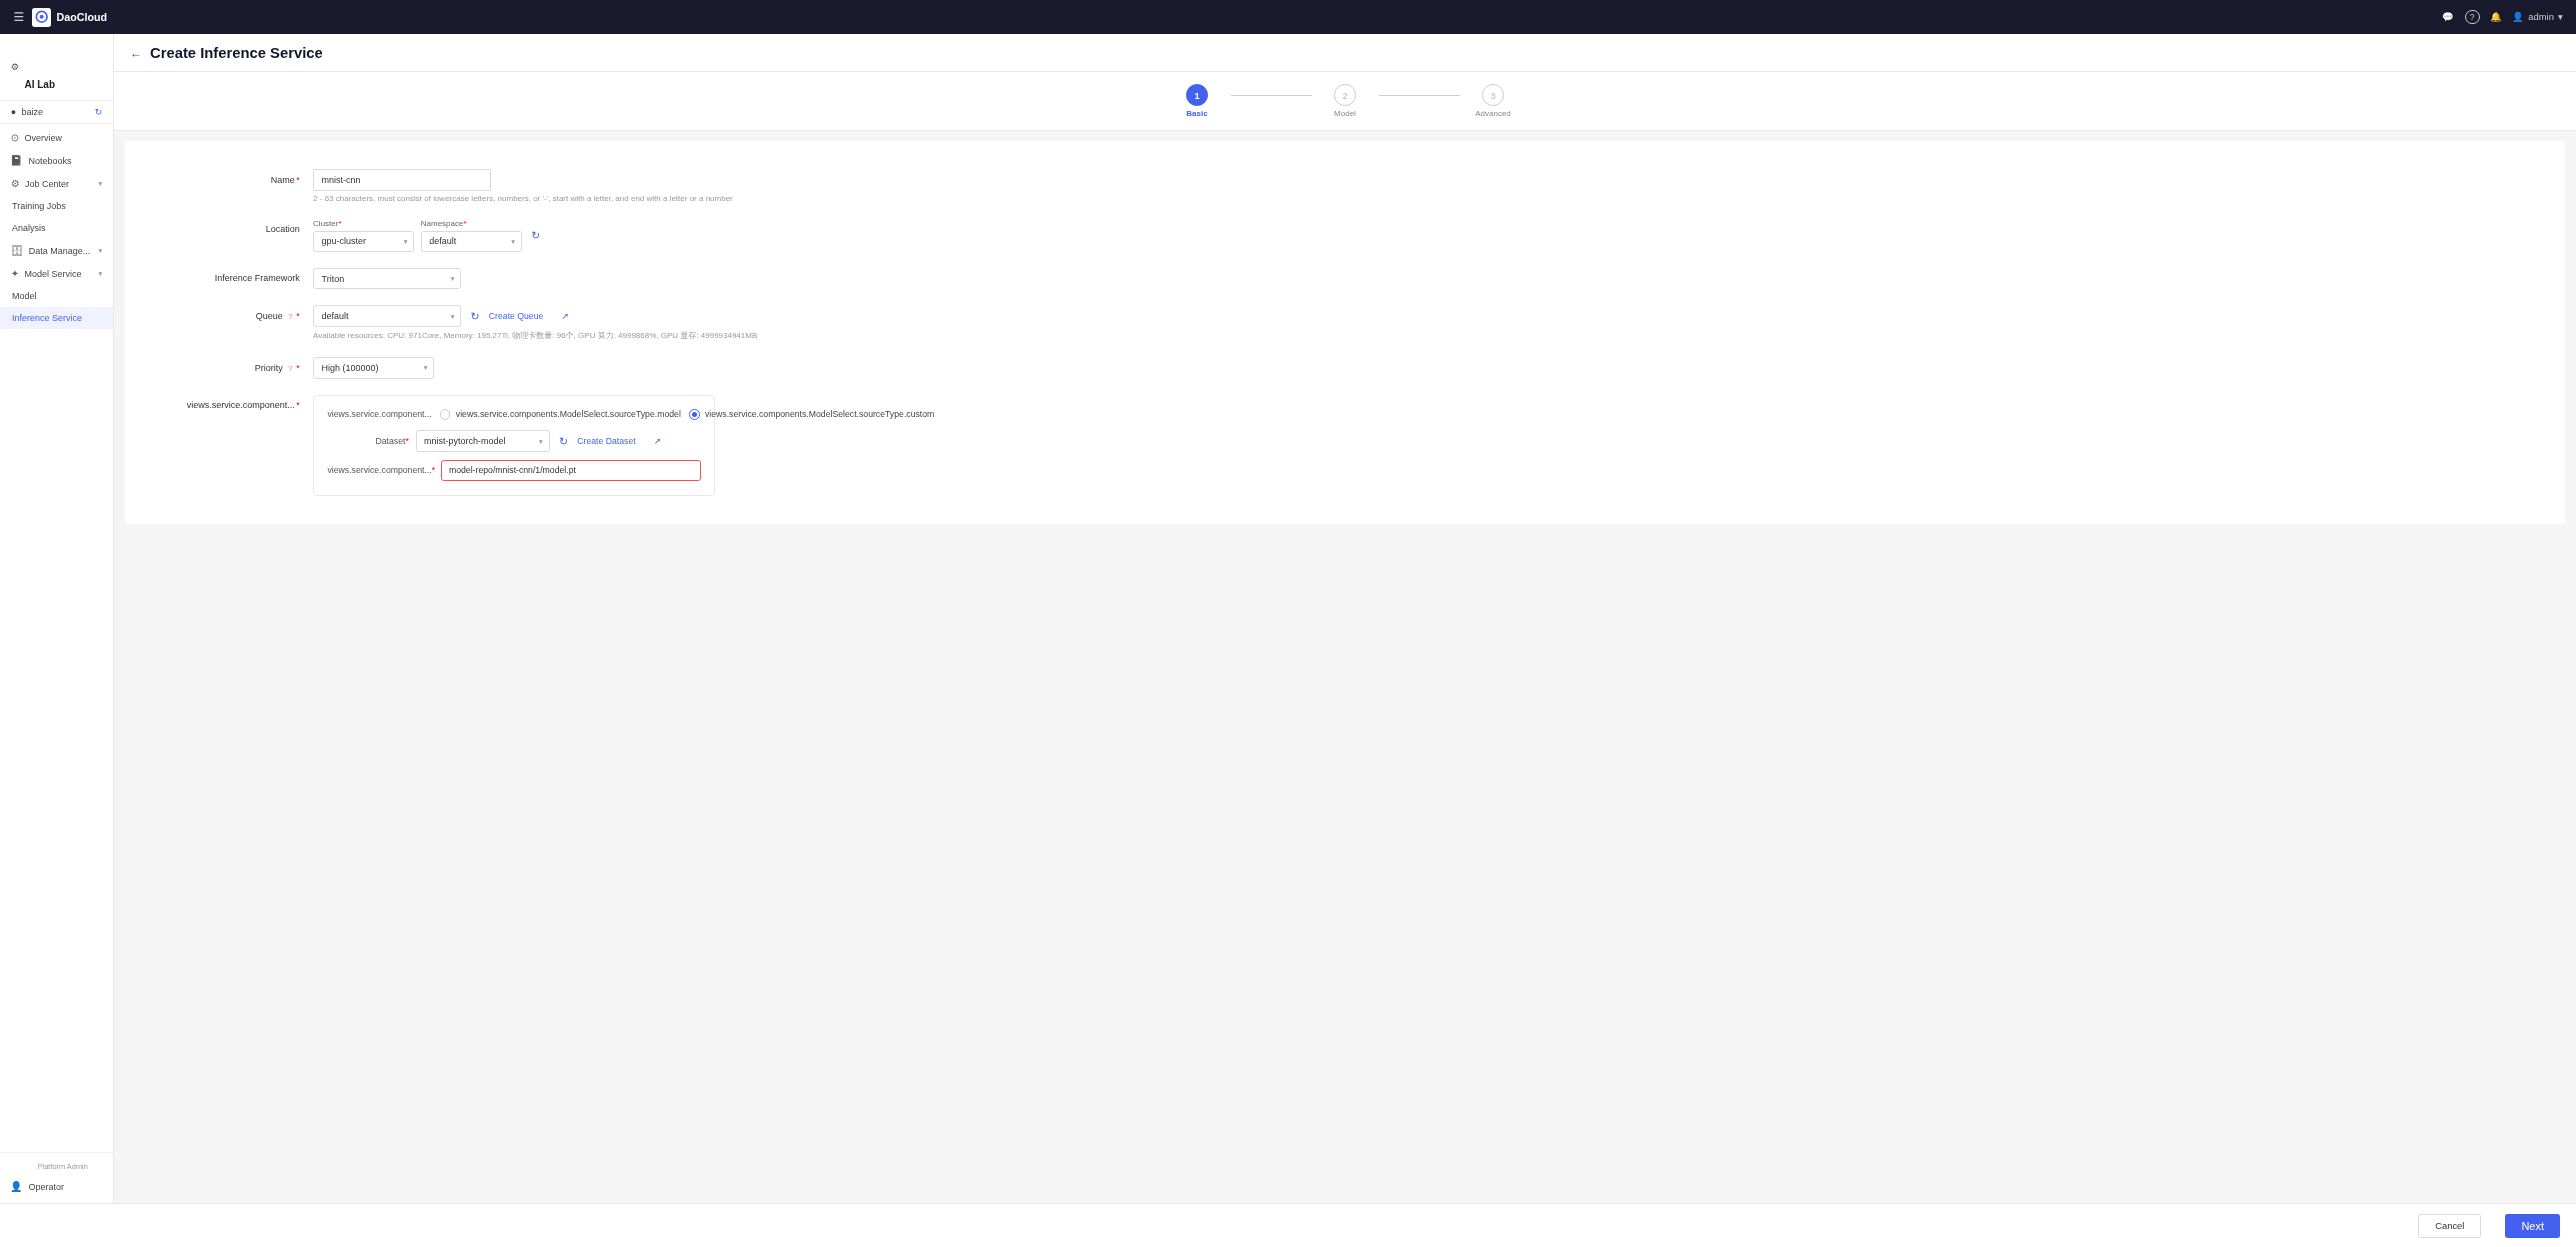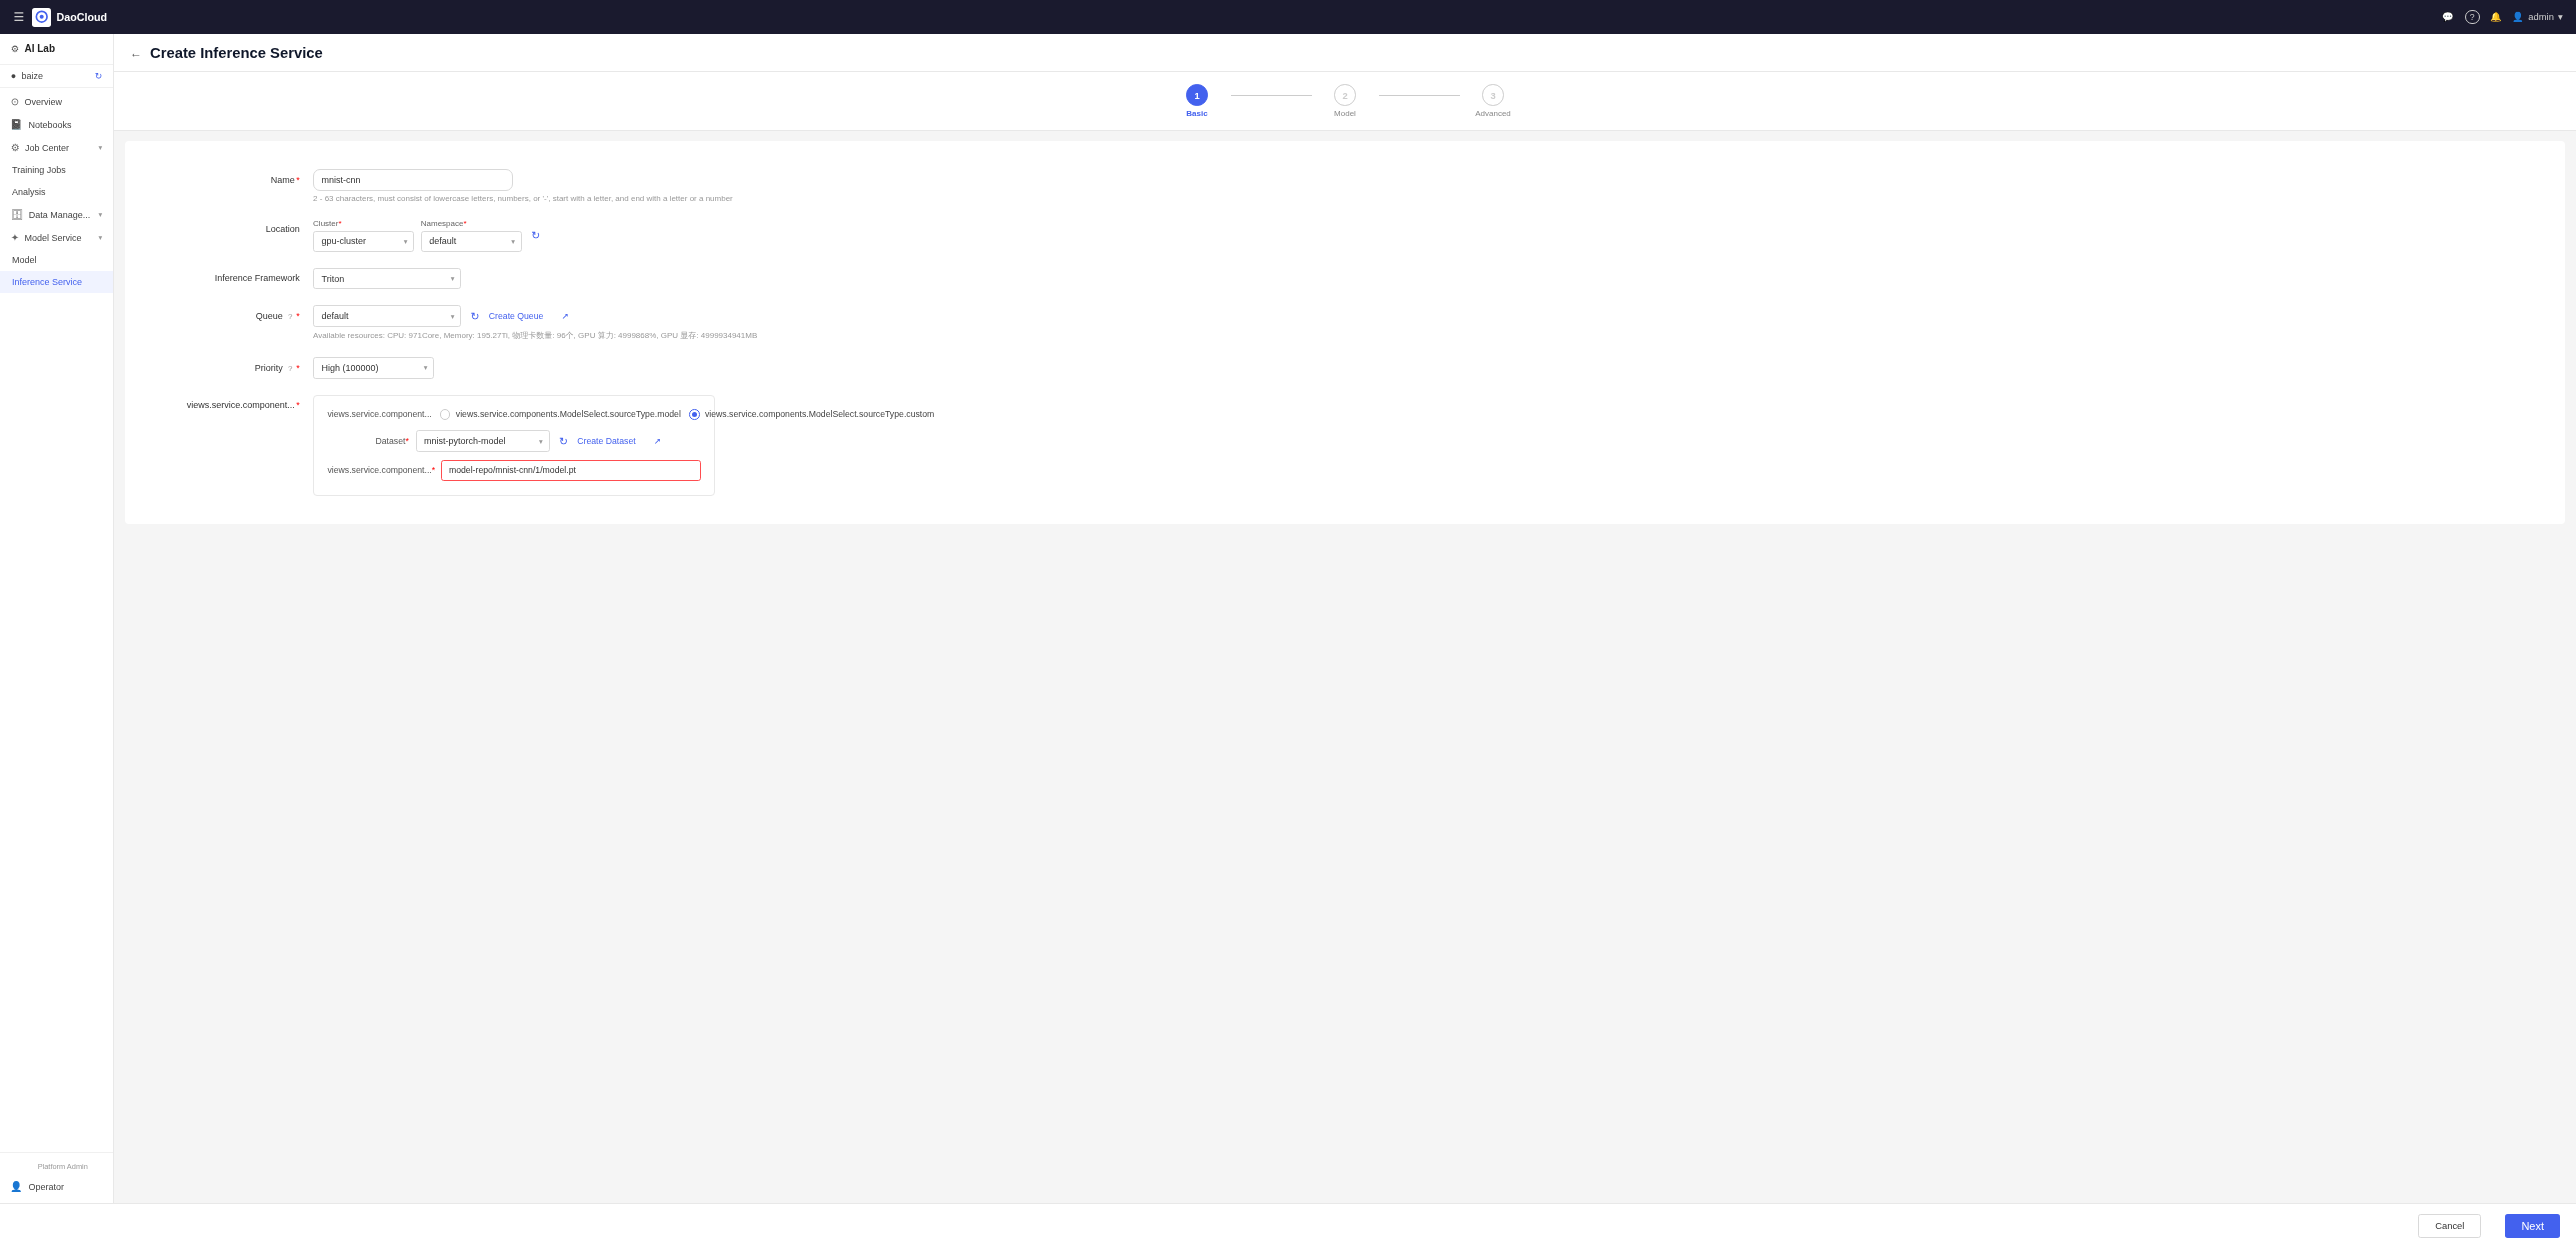--- a/index.html
+++ b/index.html
@@ -39,21 +39,21 @@
       overflow-y: auto;
     }
     .sidebar-header {
       padding: 9.4px 10.7px;
       display: flex;
       align-items: center;
       gap: 5.4px;
       border-bottom: 0.7px solid #f0f0f0;
     }
     .sidebar-header-icon { color: #555; }
-    .sidebar-header-title { font-size: 10px; font-weight: 600; color: #222; }
+    .sidebar-header-title { font-size: 10px; font-weight: 600; color: #222; margin-top: 36px; }
     .sidebar-section { padding: 2.7px 0; }
     .sidebar-item {
       display: flex;
       align-items: center;
       padding: 6px 10.7px;
       cursor: pointer;
       color: #444;
       gap: 5.4px;
       font-size: 9px;
       transition: background 0.15s;
@@ -124,24 +124,24 @@
       flex-shrink: 0;
       text-align: right;
       padding-top: 5.4px;
       color: #333;
       font-size: 9px;
     }
     .form-label .required { color: red; margin-left: 1.3px; }
     .form-label .info-icon { color: #999; margin-left: 2.7px; cursor: pointer; font-size: 8px; }
     .form-field { flex: 1; }
     .form-input {
-      width: 200px;
+      width: 178px;
       padding: 4.7px 7.4px;
       border: 0.7px solid #d9d9d9;
-      border-radius: 7px;
+      border-radius: 1px;
       font-size: 9px;
       outline: none;
       color: #333;
     }
     .form-hint { font-size: 8px; color: #999; margin-top: 3.4px; }
     .form-select-row { display: flex; align-items: center; gap: 6.7px; }
     .form-select-group { display: flex; flex-direction: column; gap: 2.7px; }
     .form-select-label { font-size: 8px; color: #666; }
     .form-select-label .required { color: red; }
     .select-wrapper {

